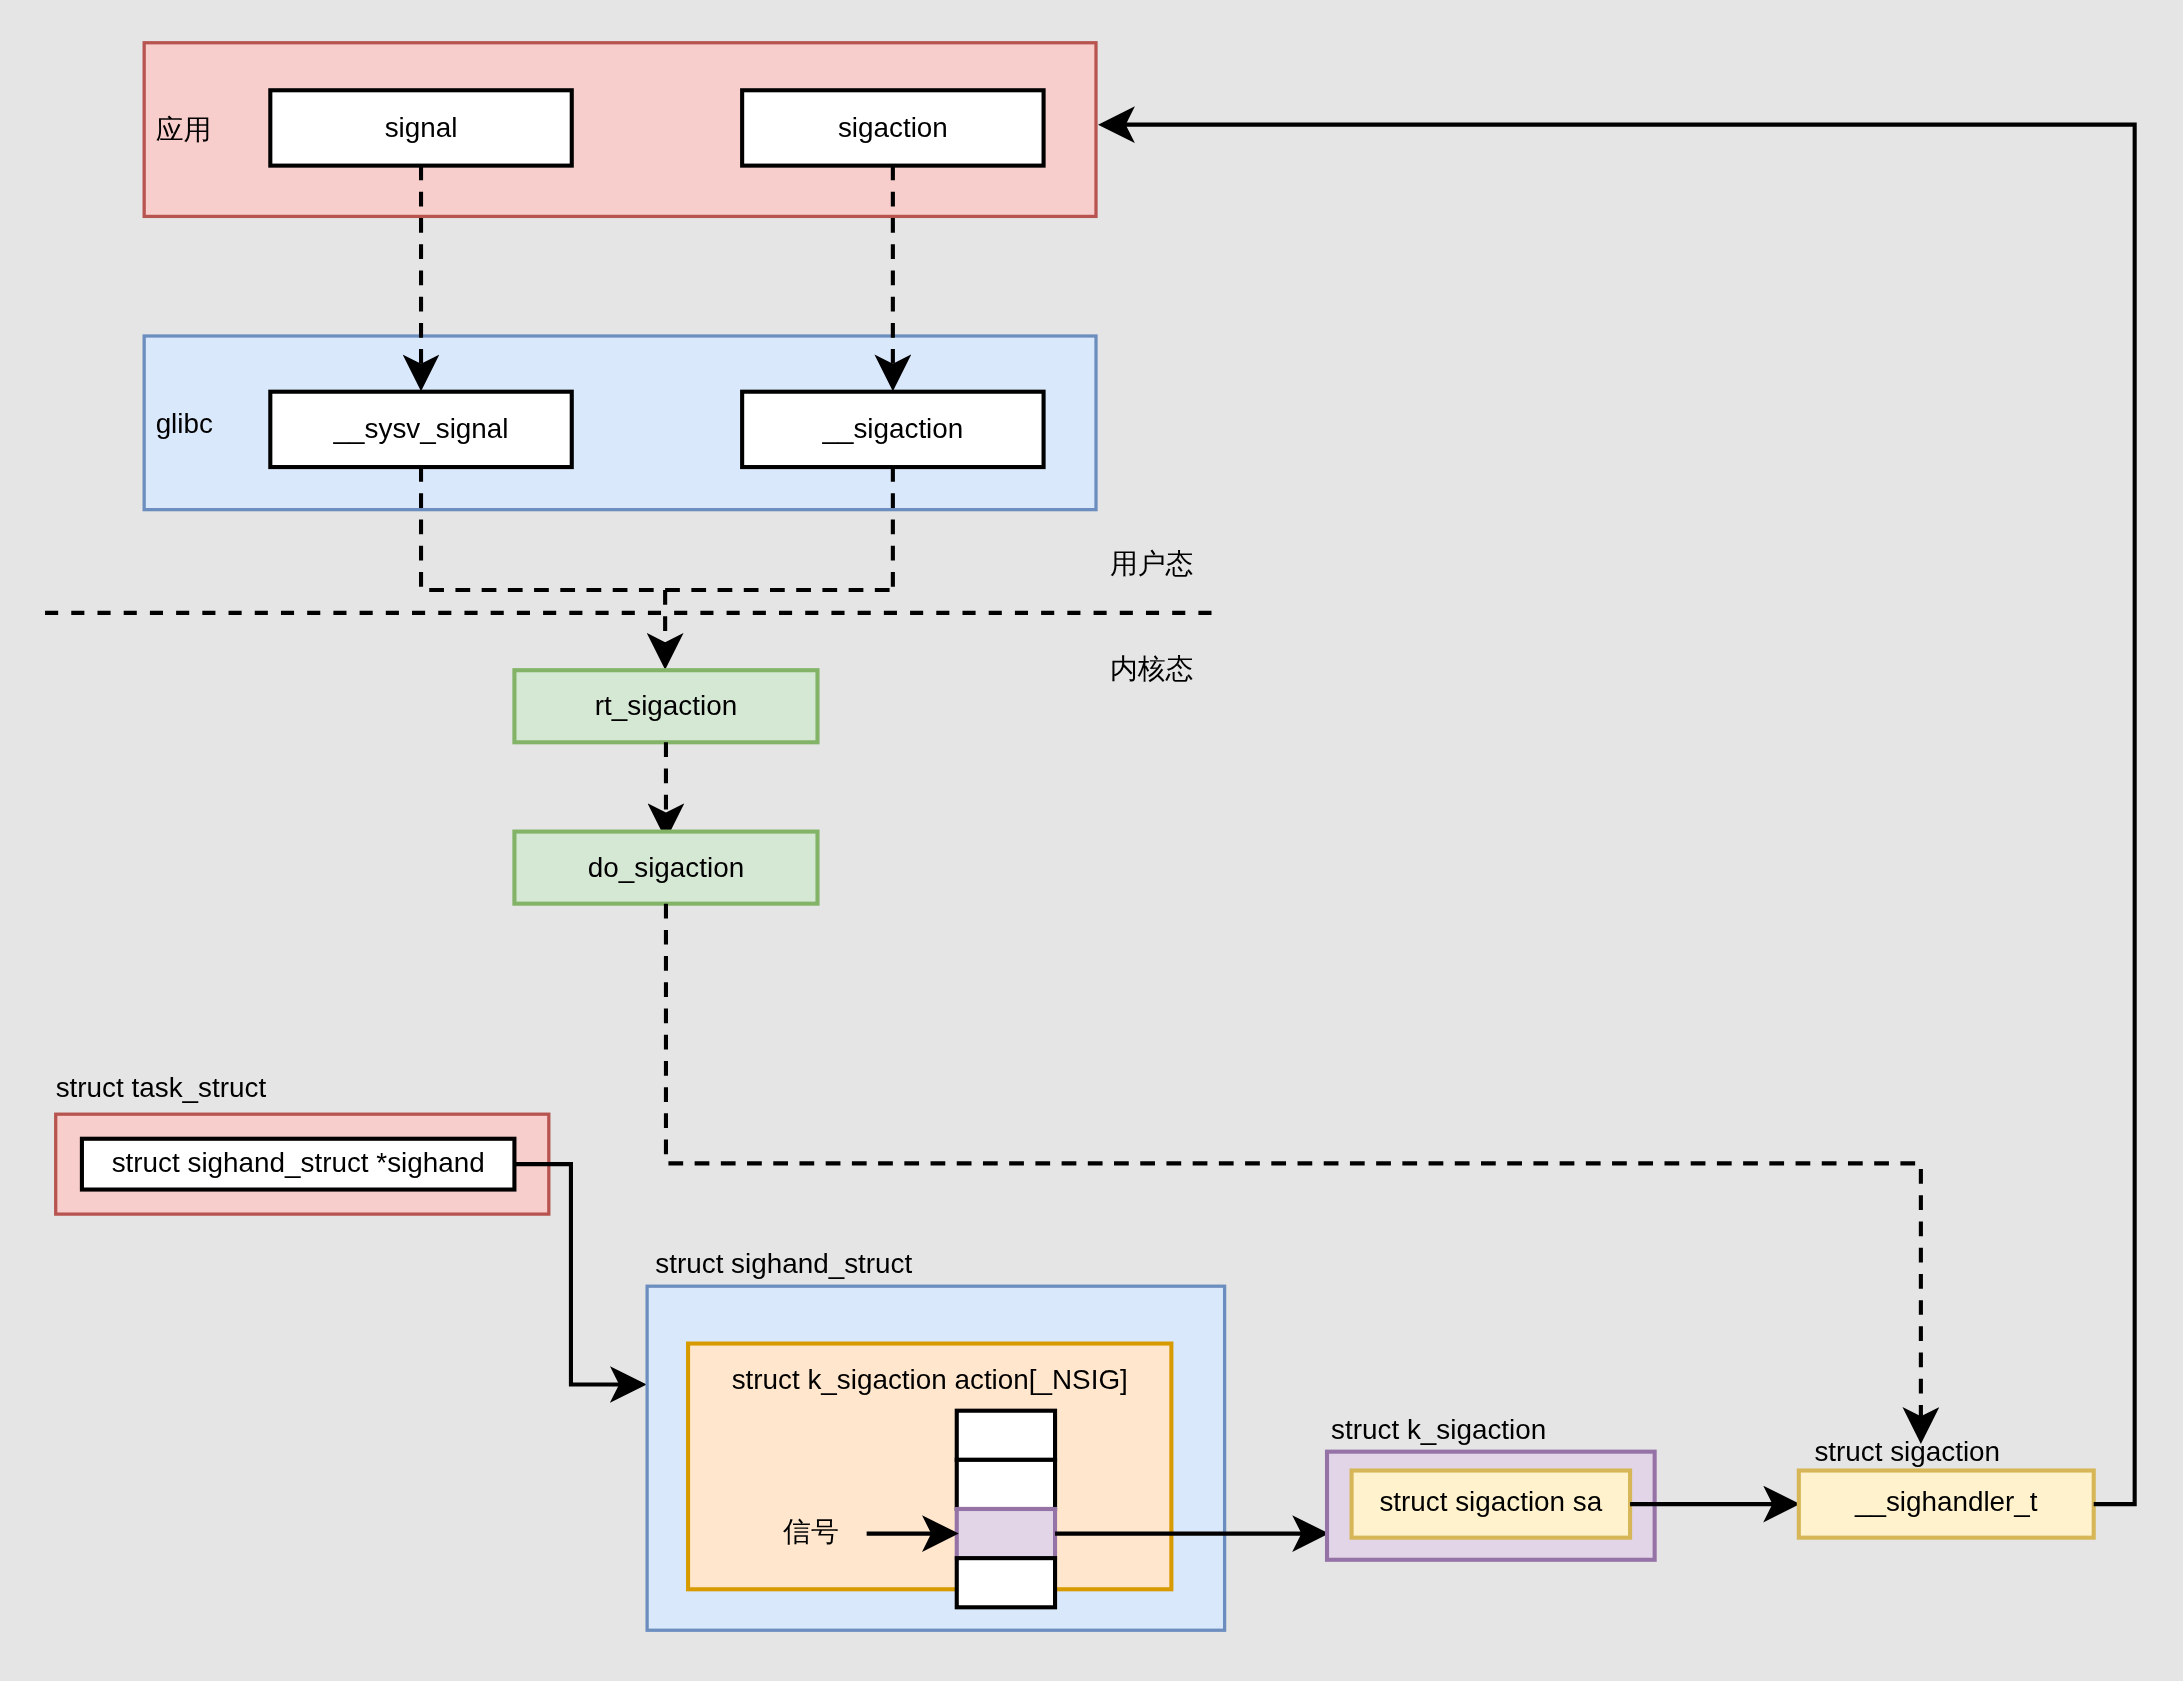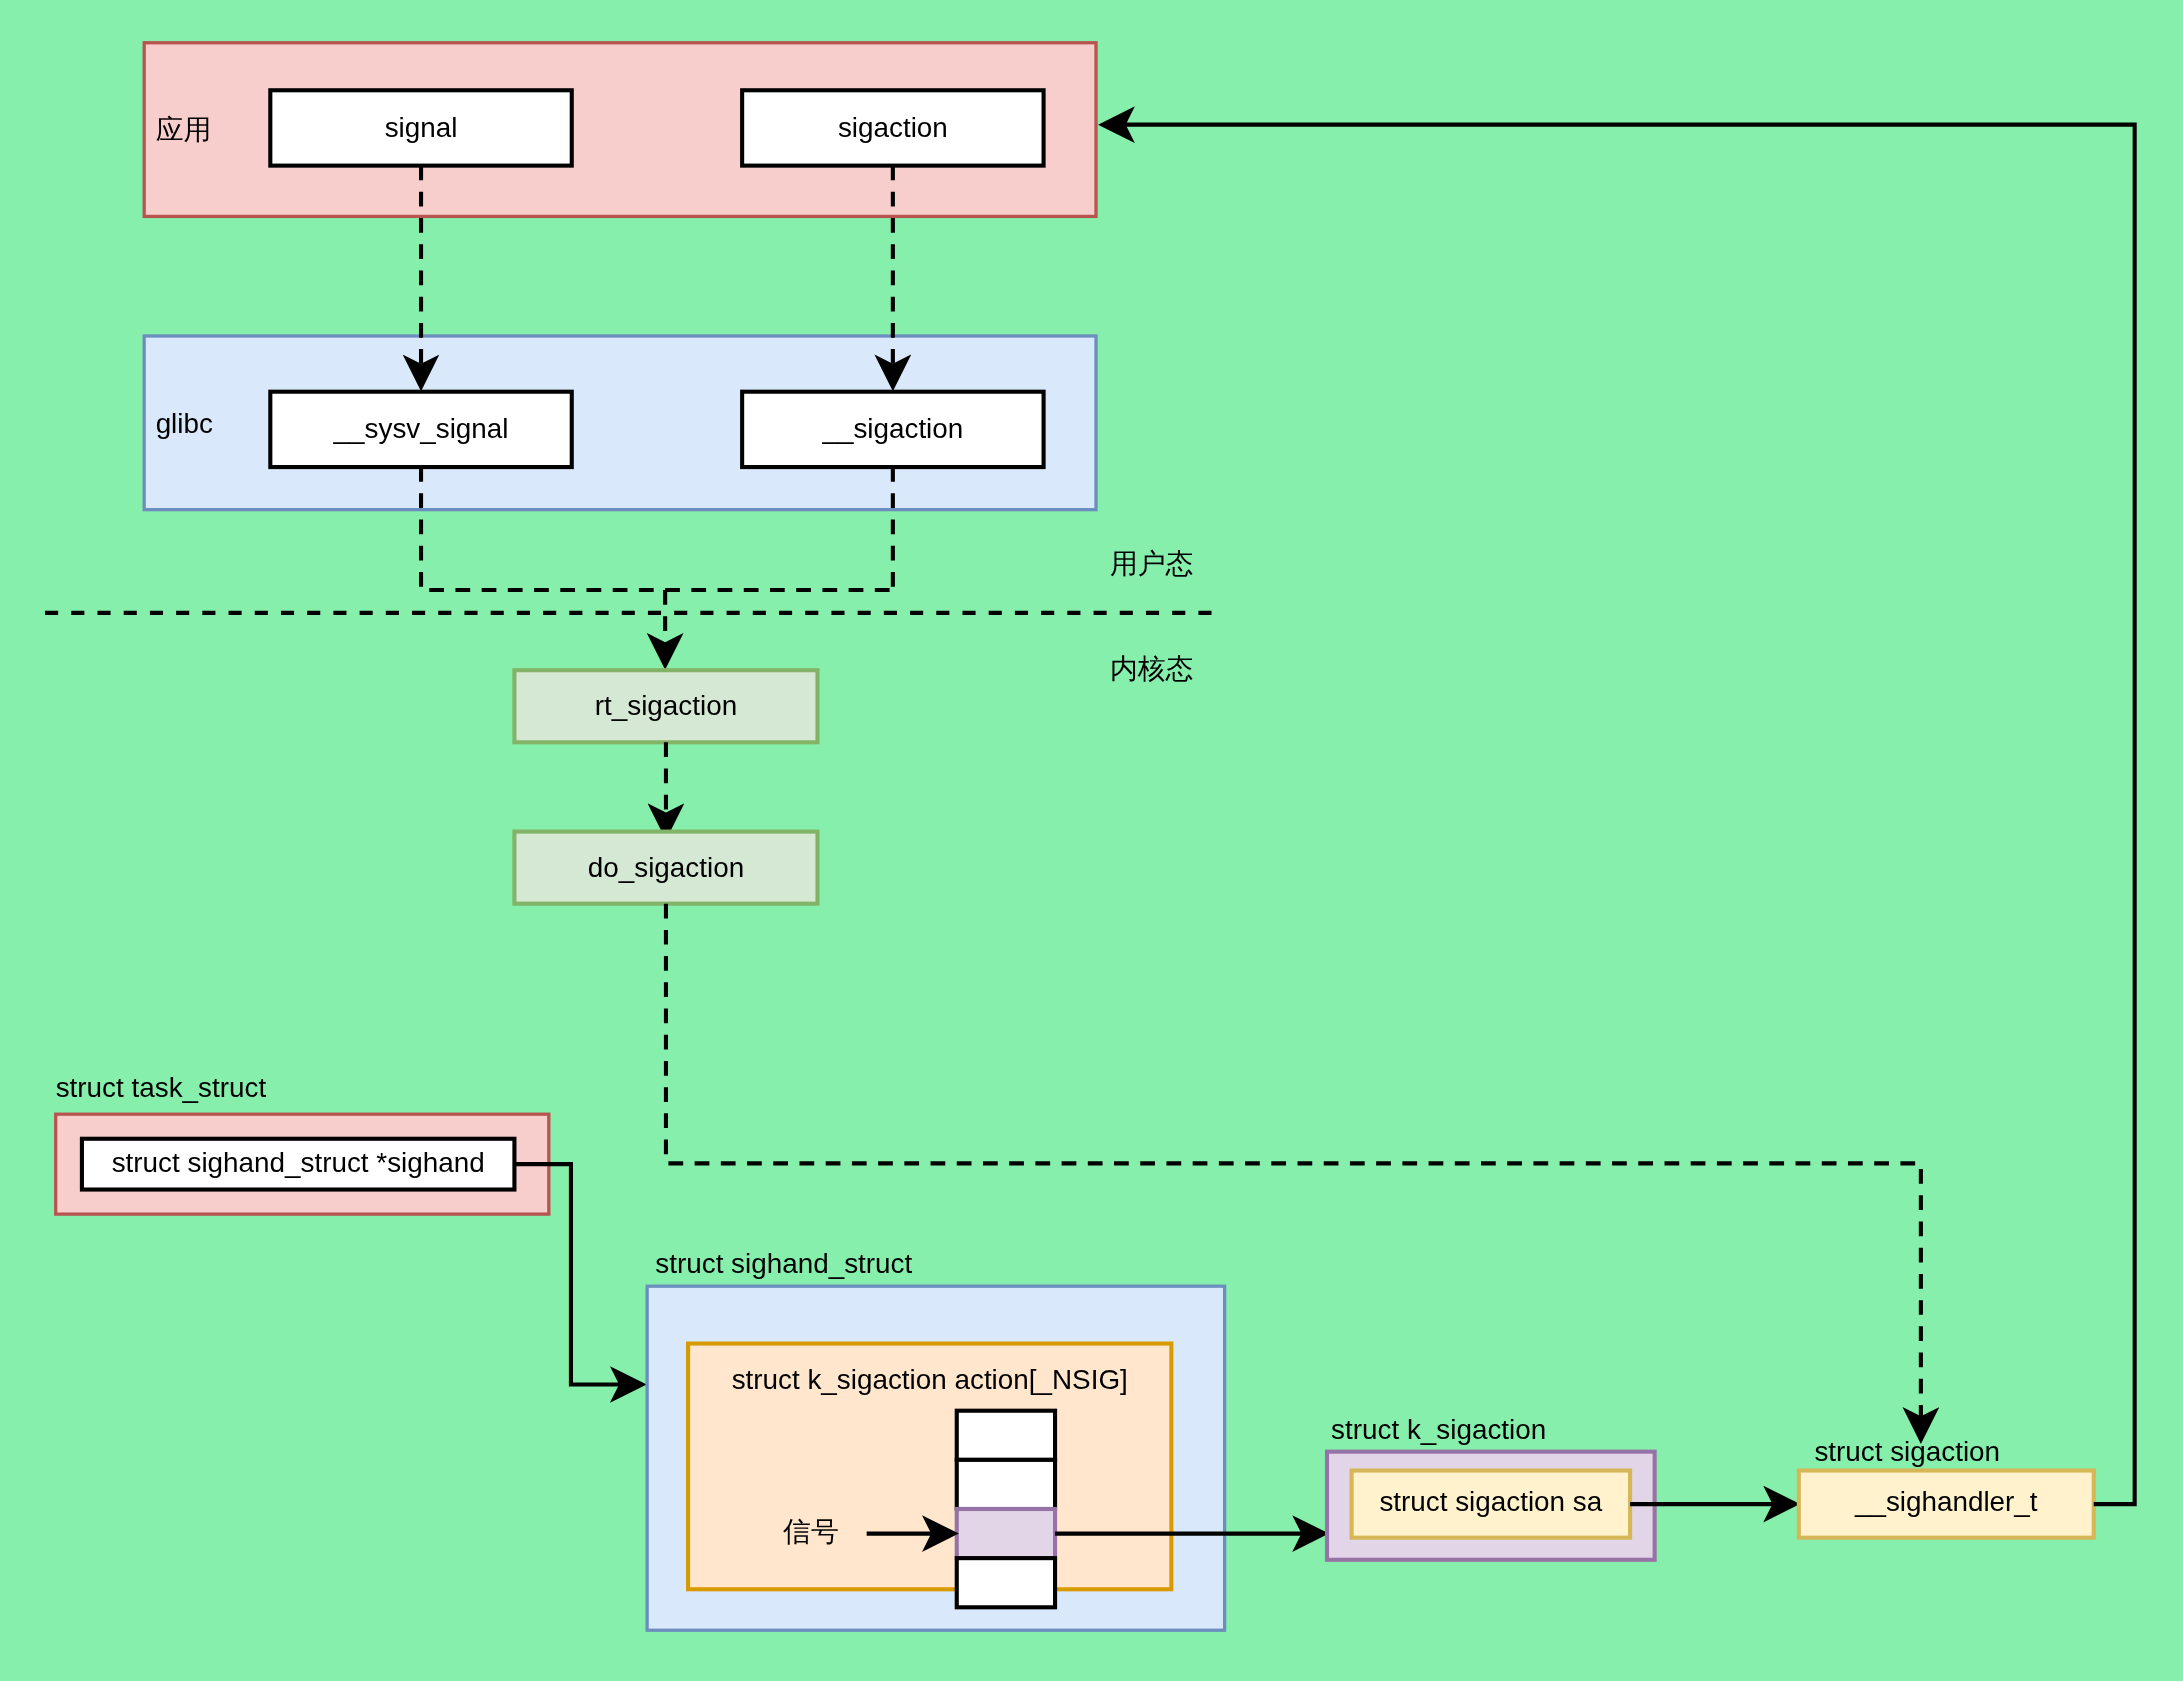--- a/index.html
+++ b/index.html
@@ -7,21 +7,21 @@
     padding: 0;
     background: #ffffff;
   }
   body {
     font-family: "Liberation Sans", sans-serif;
   }
   #diagram-root {
     position: relative;
     width: 2183px;
     height: 1682px;
-    background: #86efac;
+    background: #e5e5e5;
   }
   svg#diagram-svg {
     position: absolute;
     top: 0;
     left: 0;
     width: 2183px;
     height: 1682px;
   }
   .box-label {
     font-family: "Liberation Sans", sans-serif;

